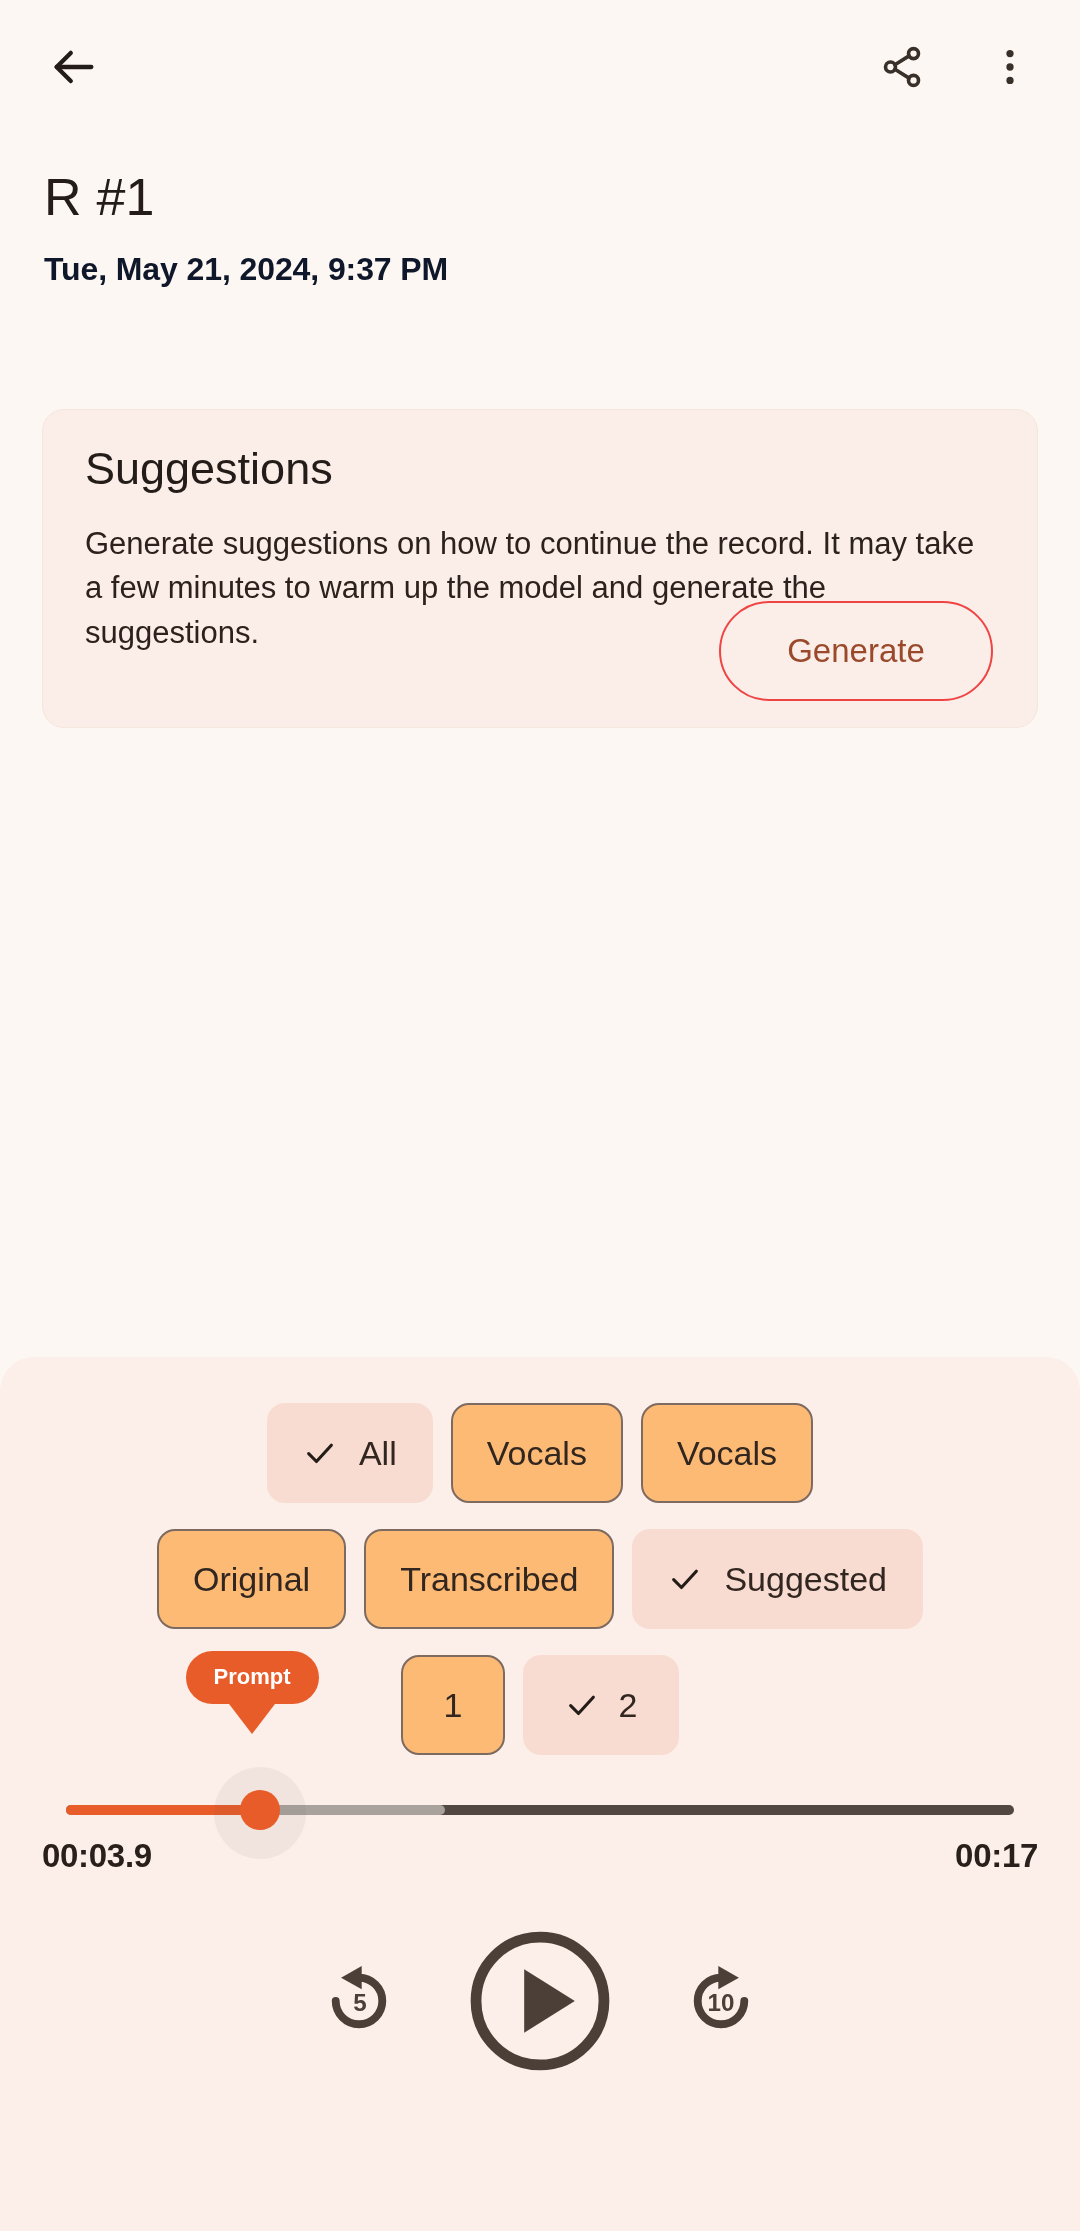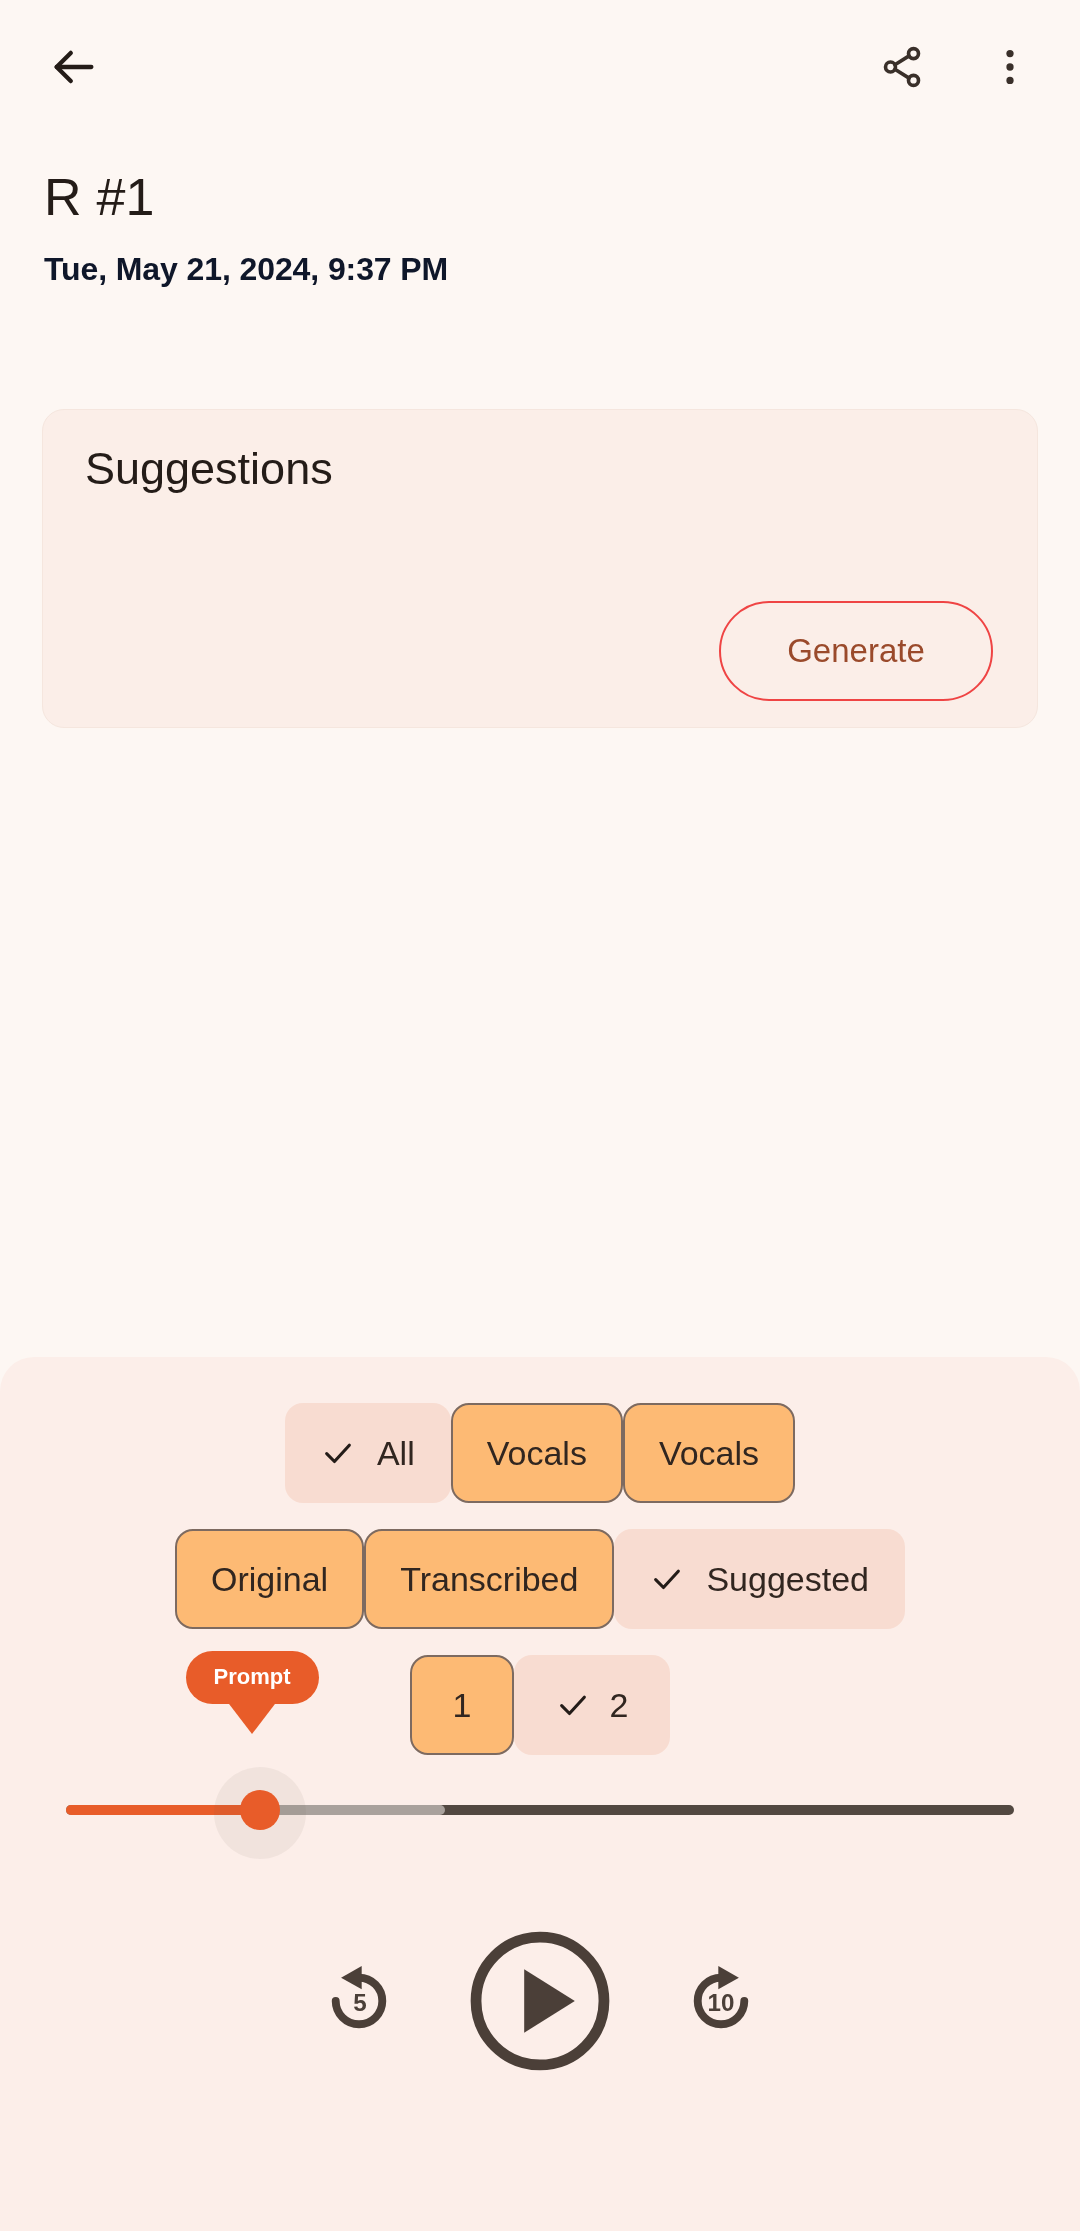--- a/index.html
+++ b/index.html
@@ -104,20 +104,21 @@
     left: 0; bottom: 0;
     width: 1080px; height: 874px;
     background: #fceee9;
     border-radius: 34px 34px 0 0;
   }
 
   .chip-row {
     display: flex;
     justify-content: center;
     align-items: center;
+    gap: 18px;
     width: 100%;
   }
   .chip-row.r1 { position: absolute; top: 46px; left: 0; }
   .chip-row.r2 { position: absolute; top: 172px; left: 0; }
   .chip-row.r3 { position: absolute; top: 298px; left: 0; }
 
   .chip {
     display: flex; align-items: center; justify-content: center;
     height: 100px;
     padding: 0 34px;
@@ -291,20 +292,21 @@
   </div>
 
   <div class="title-block">
     <div class="record-title">R #1</div>
     <div class="record-date">Tue, May 21, 2024, 9:37 PM</div>
   </div>
 
   <div class="card">
     <div class="card-inner">
       <div class="card-title">Suggestions</div>
+      <div class="card-body">Generate suggestions on how to continue the record. It may take a few minutes to warm up the model and generate the suggestions.</div>
     </div>
     <div class="card-actions">
       <button class="generate-btn">Generate</button>
     </div>
   </div>
 
   <div class="player">
 
     <div class="chip-row r1">
       <button class="chip selected">
@@ -361,20 +363,24 @@
 
     <div class="seek-wrap">
       <div class="seek-track" style="background: rgb(82, 72, 65);">
         <div class="seek-buffer" style="width: 40%; background: rgb(169, 161, 156);"></div>
         <div class="seek-played" style="width: 20.5%; background: rgb(232, 92, 41);"></div>
         <div class="seek-halo" style="left: calc(20.5% - 46px);"></div>
         <div class="seek-thumb" style="left: calc(20.5% - 20px); background: rgb(232, 92, 41);"></div>
       </div>
     </div>
 
+    <div class="times">
+      <div class="time-text">00:03.9</div>
+      <div class="time-text">00:17</div>
+    </div>
 
     <div class="transport">
       <button class="transport-btn">
         <span>
           <svg width="86" height="86" viewBox="0 0 48 48">
             <path d="M24 11 A13 13 0 1 1 11 24" fill="none" stroke="#4b3f38" stroke-width="4.4" stroke-linecap="round"></path>
             <polygon points="25.5,4.5 25.5,17.5 14,11" fill="#4b3f38"></polygon>
             <text x="24.5" y="29.5" text-anchor="middle" font-family="Liberation Sans, sans-serif" font-size="13.5" font-weight="bold" fill="#4b3f38">5</text>
           </svg>
         </span>

